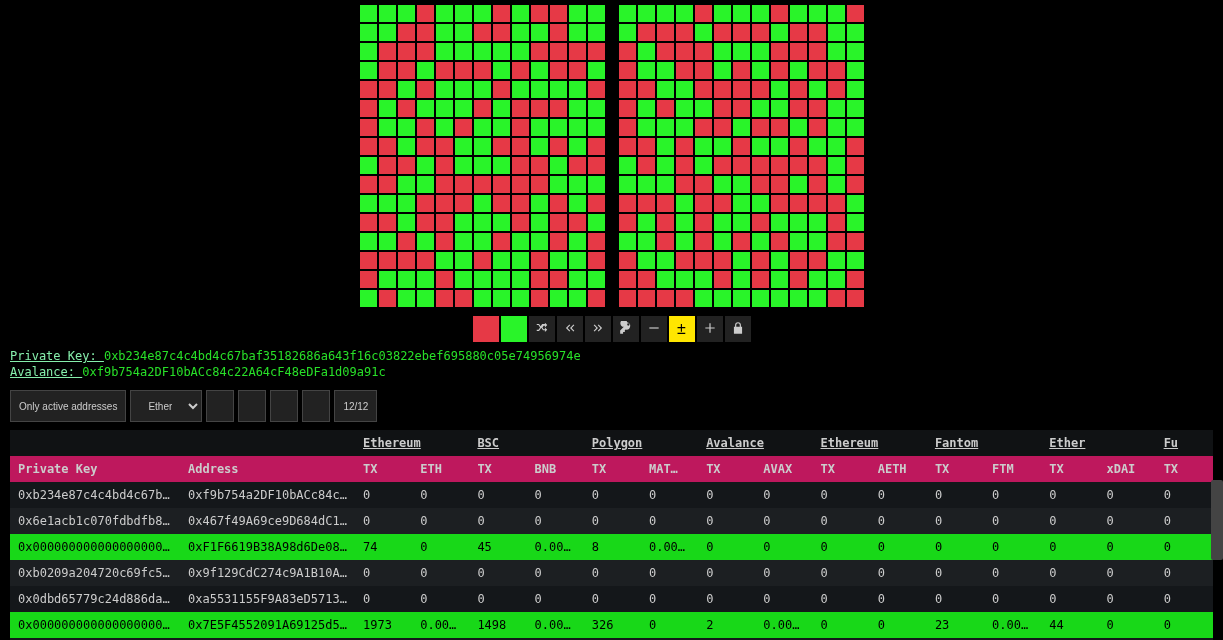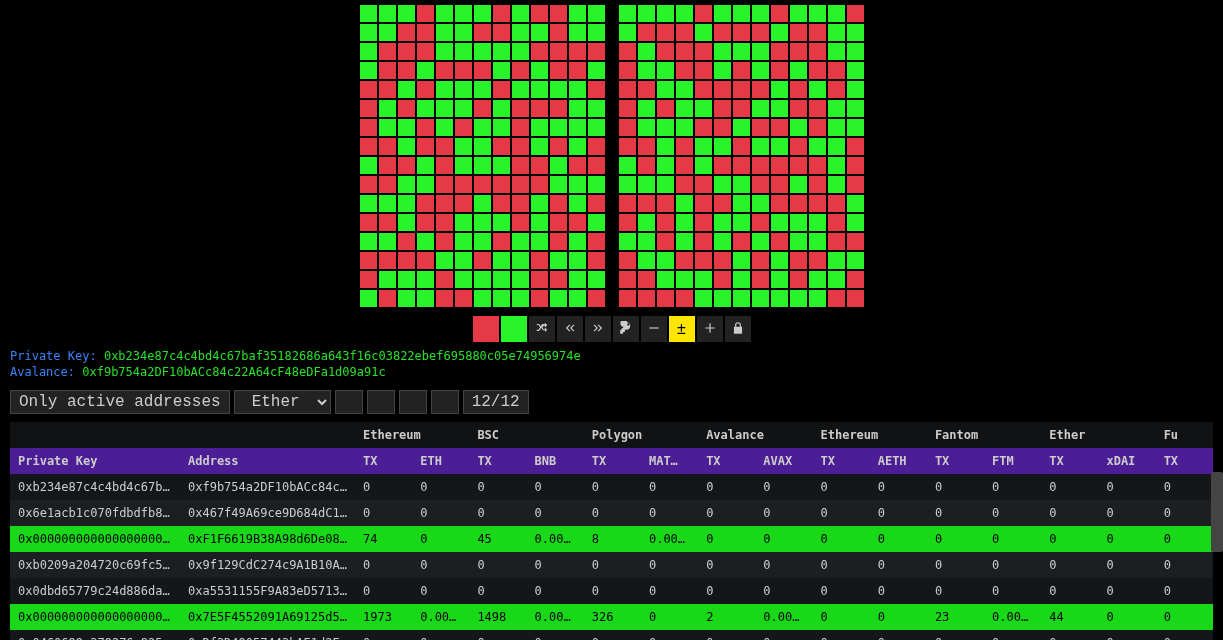--- a/index.html
+++ b/index.html
@@ -14,34 +14,34 @@
   .c1 { background: #29f429; }   
   
   .toolbar { display: flex; justify-content: center; gap: 2px; margin: 8px 0 2px; }
   .tbtn { width: 26px; height: 26px; background: #222; color: #ccc; display: flex; align-items: center; justify-content: center; font-size: 14px; cursor: pointer; border: 0; }
   .tbtn.red { background: #e63946; }
   .tbtn.green { background: #29f429; }
   .tbtn.yellow { background: #ffe600; color: #000; font-size: 16px; }
   .tbtn svg { width: 14px; height: 14px; fill: currentColor; }
   
   .infoline { padding: 0 10px; font-size: 12px; line-height: 16px; color: #28e028; }
-  .infoline .lbl { color: #3b82f6; }
+  .infoline .lbl { color: #86efac; text-decoration: underline; }
   .infoline .val { color: #28e028; text-align: right; }
   .info-block { margin-top: 4px; margin-bottom: 10px; }
   
   .filterbar { display: flex; align-items: center; gap: 4px; padding: 0 10px; margin-bottom: 8px; }
-  .fbtn { height: 24px; background: #222; color: #ccc; border: 1px solid #444; padding: 0 8px; font-family: Liberation Mono, monospace; font-size: 16px; display: flex; align-items: center; cursor: pointer; }
+  .fbtn { height: 32px; background: #222; color: #ccc; border: 1px solid #444; padding: 0 8px; font-family: Liberation Sans, sans-serif; font-size: 10px; display: flex; align-items: center; cursor: pointer; }
   .fbtn.icon { width: 28px; justify-content: center; padding: 0; }
   select.fbtn { padding: 0 13px; }
   
   .table-wrap { flex: 1; overflow: auto; padding: 0 10px 0 10px; position: relative; }
   table { width: 100%; border-collapse: collapse; table-layout: fixed; }
   thead th { text-align: left; font-weight: bold; color: #ccc; padding: 6px 8px; font-size: 12px; }
-  thead tr.group-row th { border-bottom: 0; }
-  thead tr.col-row th { border-bottom: 0; background: #4c1d95; }
+  thead tr.group-row th { border-bottom: 0; text-decoration: underline; }
+  thead tr.col-row th { border-bottom: 0; background: #be185d; }
   thead tr.group-row { background: #101214; }
   tbody tr { background: #14171a; }
   tbody tr:nth-child(even) { background: #1c1f22; }
   tbody tr.highlight { background: #18d818; color: #000; }
   tbody td { padding: 6px 8px; font-size: 12px; white-space: nowrap; overflow: hidden; text-overflow: ellipsis; }
   .col-pk   { width: 170px; }
   .col-addr { width: 175px; }
   .col-tx   { width: 60px; }
   .col-bal  { width: 60px; }
   

